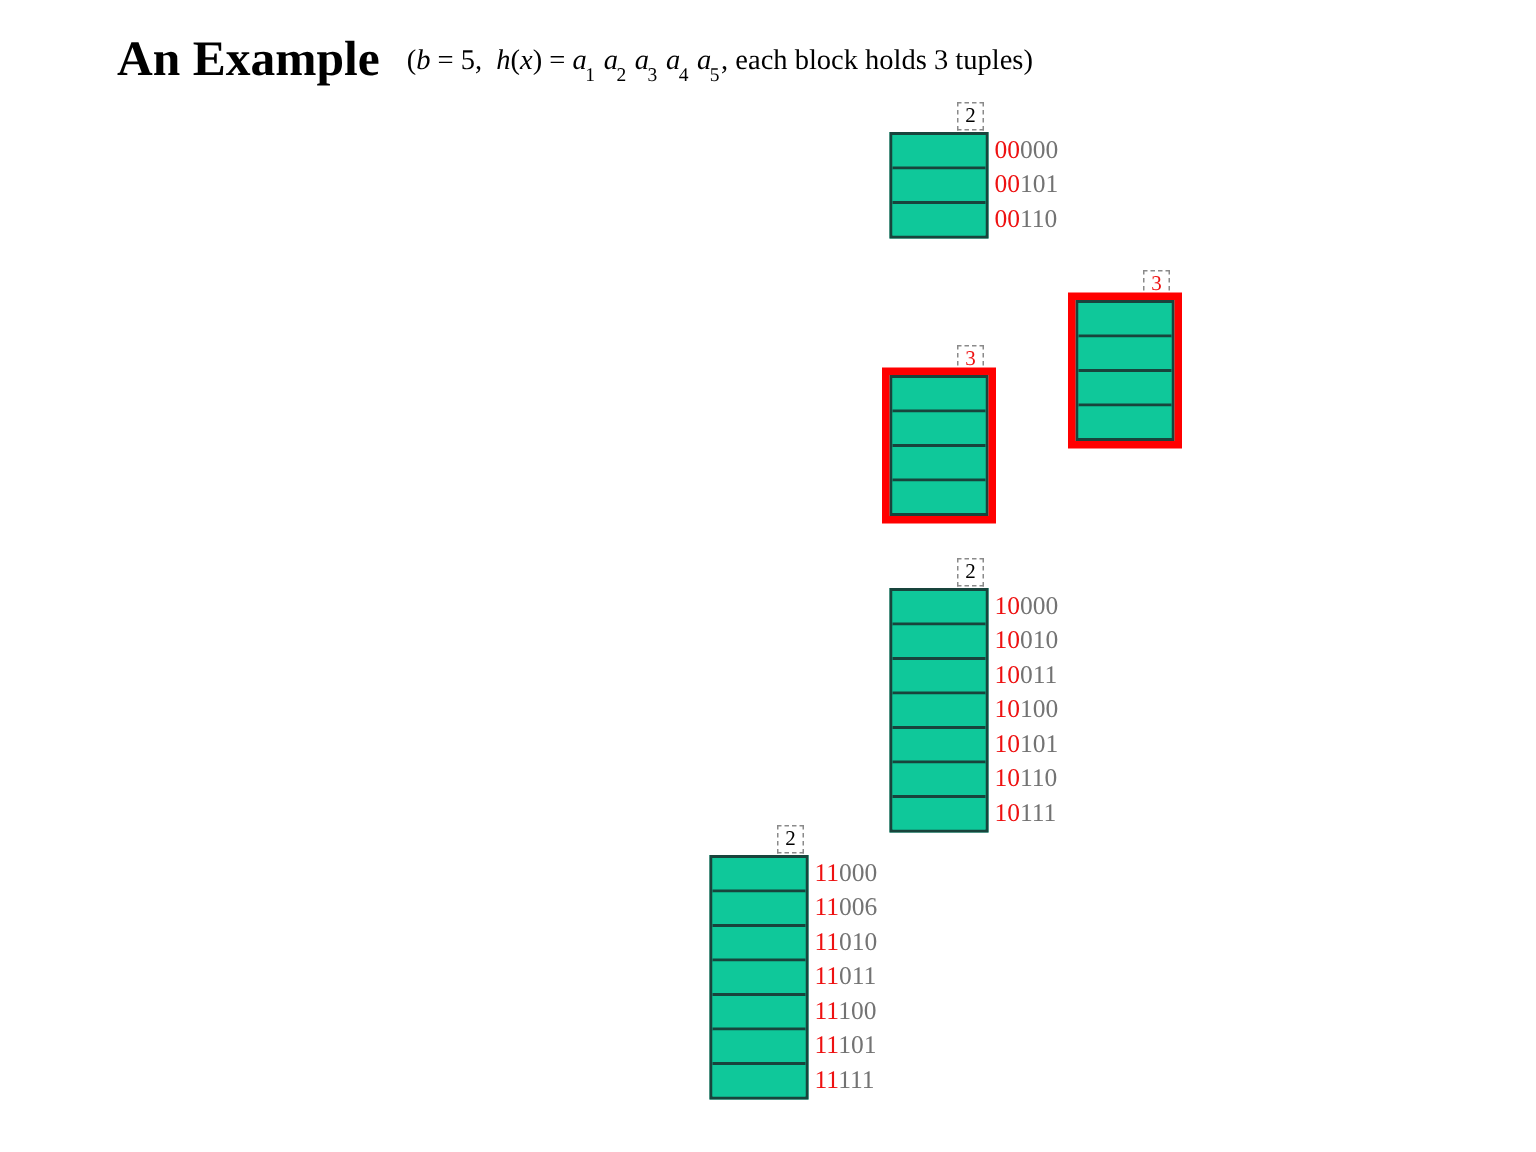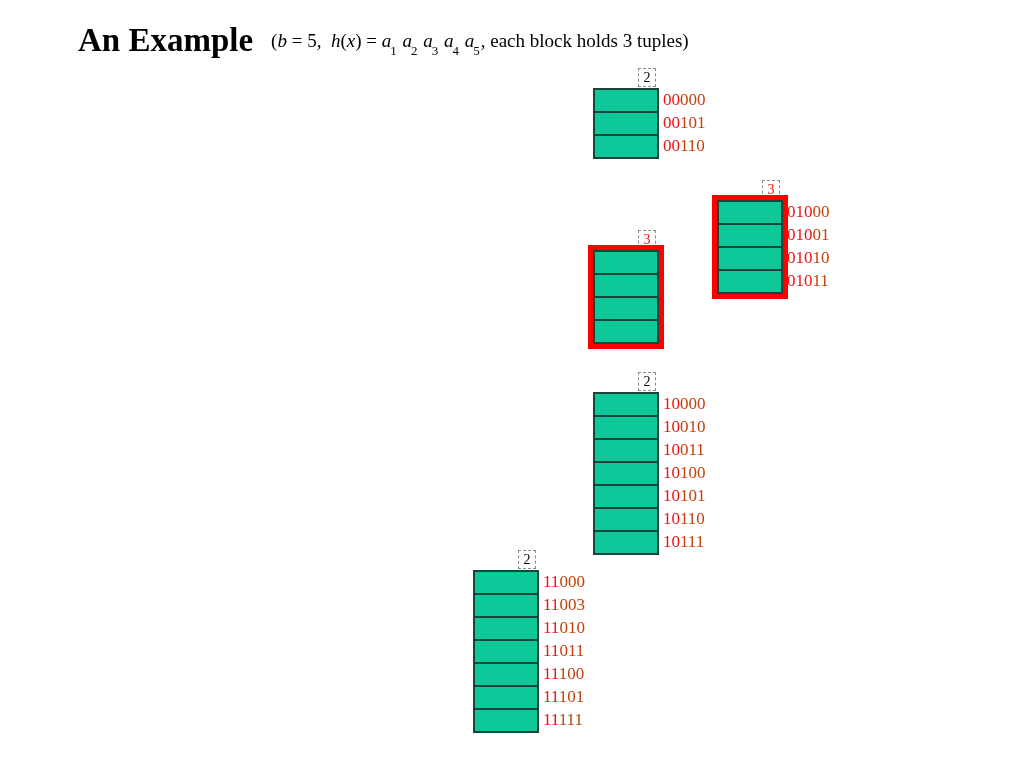--- a/index.html
+++ b/index.html
@@ -84,21 +84,21 @@
     line-height: 23px;
     font-family: "Liberation Serif", serif;
     font-size: 17px;
     color: #000000;
     white-space: nowrap;
   }
   .row-label .pre {
     color: #ee1111;
   }
   .row-label .post {
-    color: #c2410c;
+    color: #737373;
   }
 
   
   .depth-badge {
     position: absolute;
     border: 1px dashed #8a8a8a;
     width: 16px;
     height: 17px;
     line-height: 17px;
     text-align: center;
@@ -144,26 +144,20 @@
           <div class="row-label"><span class="pre">00</span><span class="post">110</span></div>
         </div>
       </div>
       <div class="block-group highlighted" style="left: 717px; top: 200px; width: 200px; height: 92px;">
         <div class="depth-badge red-badge" style="left: 45px; top: -20px;">3</div>
         <div class="block-stack">
           <div class="block-cell"></div>
           <div class="block-cell"></div>
           <div class="block-cell"></div>
           <div class="block-cell"></div>
-        </div>
-        <div class="row-labels">
-          <div class="row-label"><span class="pre">010</span><span class="post">00</span></div>
-          <div class="row-label"><span class="pre">010</span><span class="post">01</span></div>
-          <div class="row-label"><span class="pre">010</span><span class="post">10</span></div>
-          <div class="row-label"><span class="pre">010</span><span class="post">11</span></div>
         </div>
       </div>
       <div class="block-group highlighted" style="left: 593px; top: 250px; width: 200px; height: 92px;">
         <div class="depth-badge red-badge" style="left: 45px; top: -20px;">3</div>
         <div class="block-stack">
           <div class="block-cell"></div>
           <div class="block-cell"></div>
           <div class="block-cell"></div>
           <div class="block-cell"></div>
         </div>
@@ -195,21 +189,21 @@
           <div class="block-cell"></div>
           <div class="block-cell"></div>
           <div class="block-cell"></div>
           <div class="block-cell"></div>
           <div class="block-cell"></div>
           <div class="block-cell"></div>
           <div class="block-cell"></div>
         </div>
         <div class="row-labels">
           <div class="row-label"><span class="pre">11</span><span class="post">000</span></div>
-          <div class="row-label"><span class="pre">11</span><span class="post">003</span></div>
+          <div class="row-label"><span class="pre">11</span><span class="post">006</span></div>
           <div class="row-label"><span class="pre">11</span><span class="post">010</span></div>
           <div class="row-label"><span class="pre">11</span><span class="post">011</span></div>
           <div class="row-label"><span class="pre">11</span><span class="post">100</span></div>
           <div class="row-label"><span class="pre">11</span><span class="post">101</span></div>
           <div class="row-label"><span class="pre">11</span><span class="post">111</span></div>
         </div>
       </div>
     </div>
 
   <div id="page-number">46</div>

